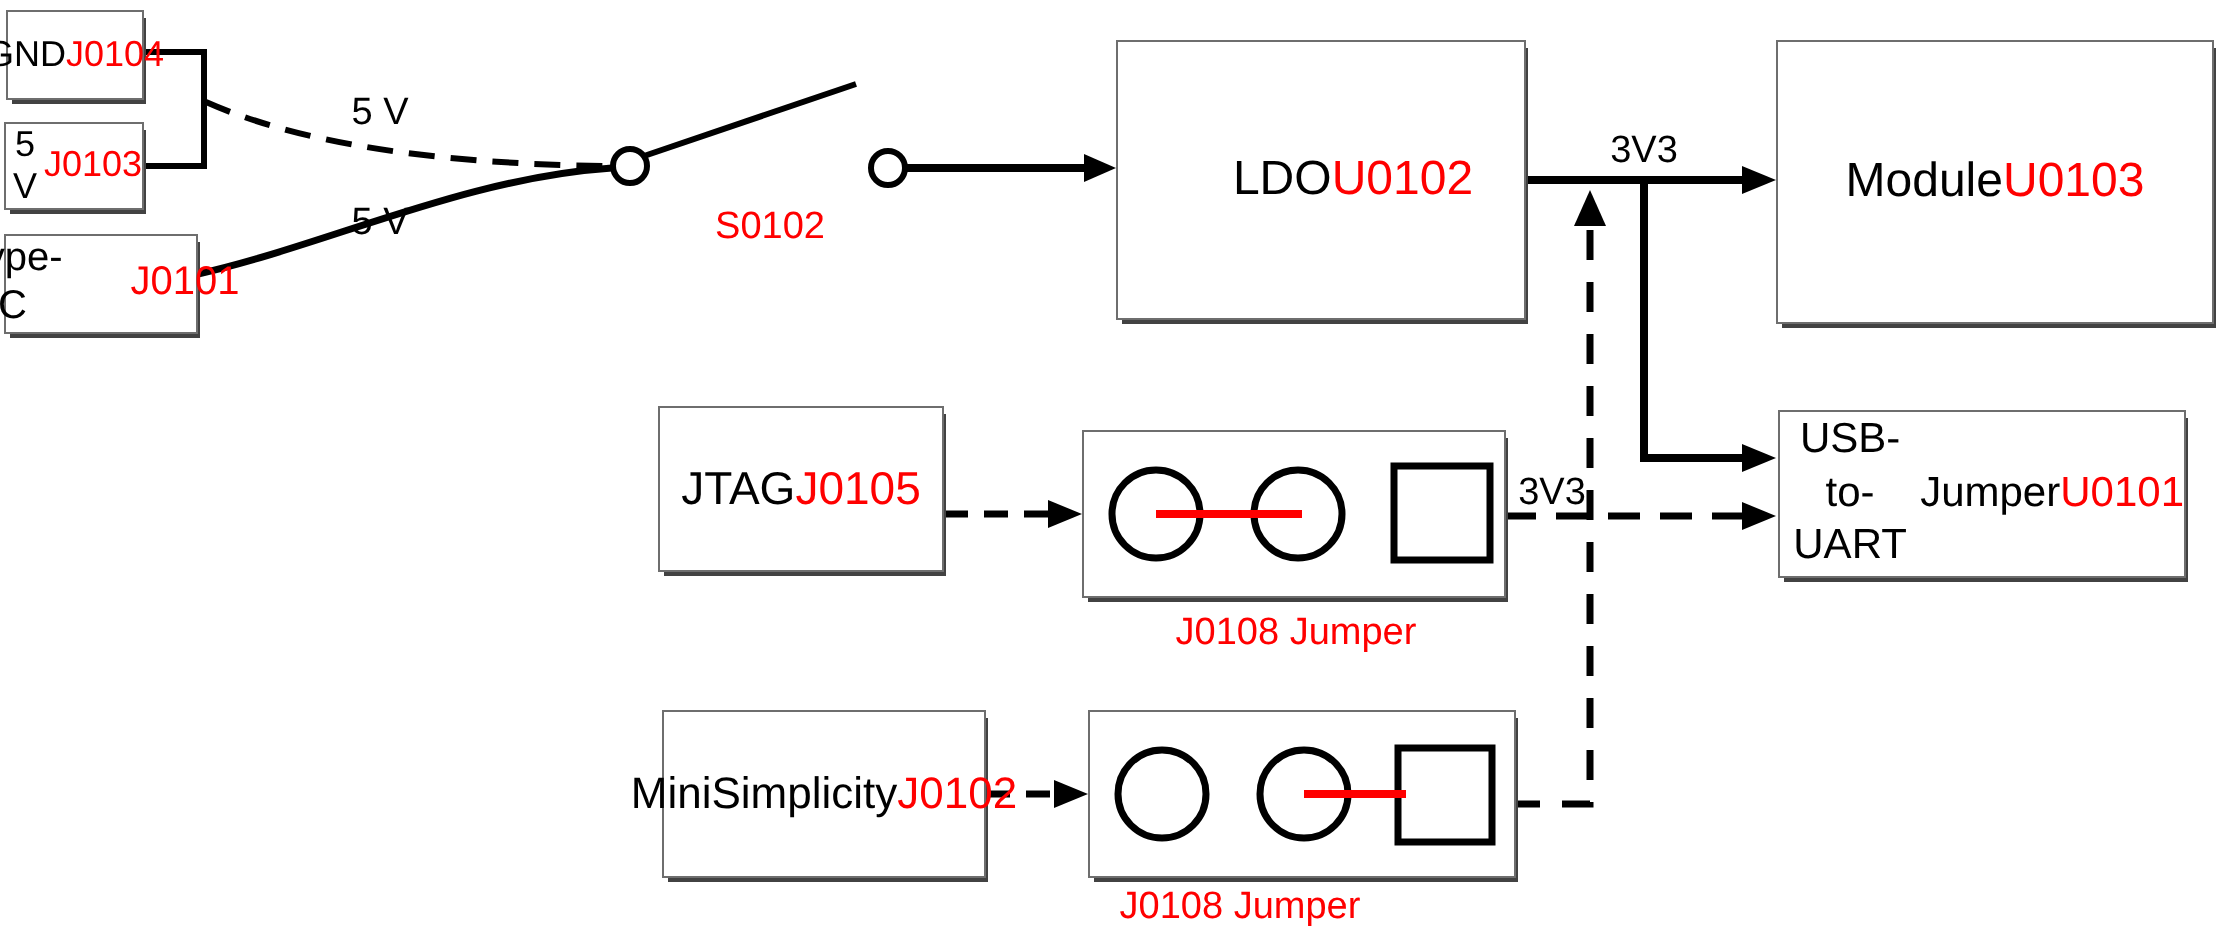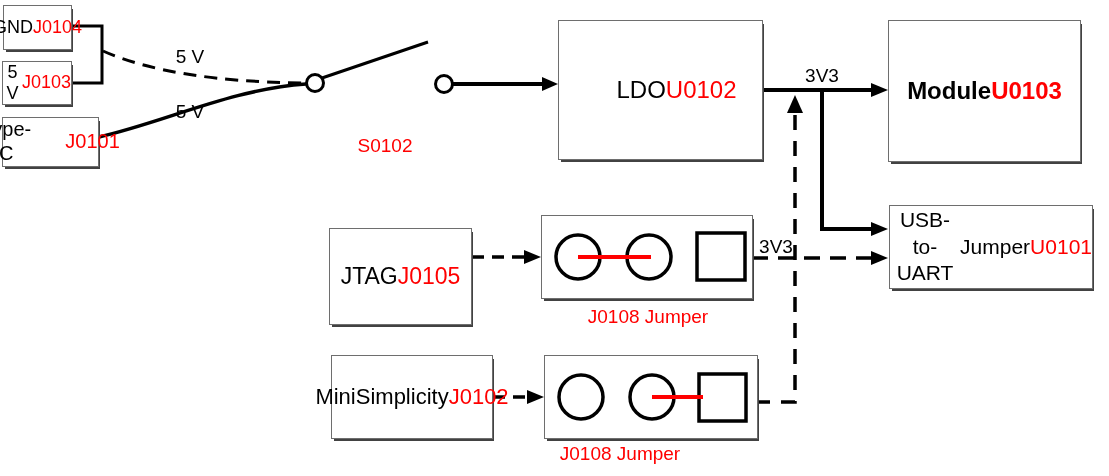--- a/index.html
+++ b/index.html
@@ -27,29 +27,29 @@
     text-align:center;color:#000;line-height:1.18;
   }
   .block .ref{color:var(--red-accent,#f00);}
   .lbl{position:absolute;transform:translateX(-50%);white-space:nowrap;color:#000;}
   .lbl.red{color:var(--red-accent,#f00);}
   
   .b-gnd   {left:3px;  top:5px;  width:69px; height:45px; font-size:18px;}
   .b-v5    {left:2px;  top:61px; width:70px; height:44px; font-size:18px;}
   .b-typec {left:2px;  top:117px;width:97px; height:50px; font-size:20px;gap:34px;}
   .b-ldo   {left:558px;top:20px; width:205px;height:140px;font-size:24px;padding-left:32px;}
-  .b-module{left:888px;top:20px; width:193px;height:142px;font-size:24px;font-weight:bold;}
-  .b-jtag  {left:329px;top:228px;width:143px;height:97px; font-size:23px;}
+  .b-module{left:888px;top:20px; width:219px;height:142px;font-size:24px;}
+  .b-jtag  {left:329px;top:203px;width:143px;height:83px; font-size:23px;}
   .b-jmp1  {left:541px;top:215px;width:212px;height:84px;}
   .b-usb   {left:889px;top:205px;width:204px;height:84px; font-size:21px;line-height:1.28;}
   .b-mini  {left:331px;top:355px;width:162px;height:84px; font-size:22px;}
   .b-jmp2  {left:544px;top:355px;width:214px;height:84px;}
   .l-5v-top {left:190px;top:46px; font-size:19px;}
   .l-5v-bot {left:190px;top:101px;font-size:19px;}
-  .l-s0102  {left:385px;top:103px;font-size:19px;margin-top:32px;}
+  .l-s0102  {left:385px;top:103px;font-size:19px;}
   .l-3v3-top{left:822px;top:65px; font-size:19px;}
   .l-3v3-mid{left:776px;top:236px;font-size:19px;}
   .l-cap1   {left:648px;top:306px;font-size:19px;}
   .l-cap2   {left:620px;top:443px;font-size:19px;}
 </style>
 </head>
 <body>
 
 <div id="canvas">
 

